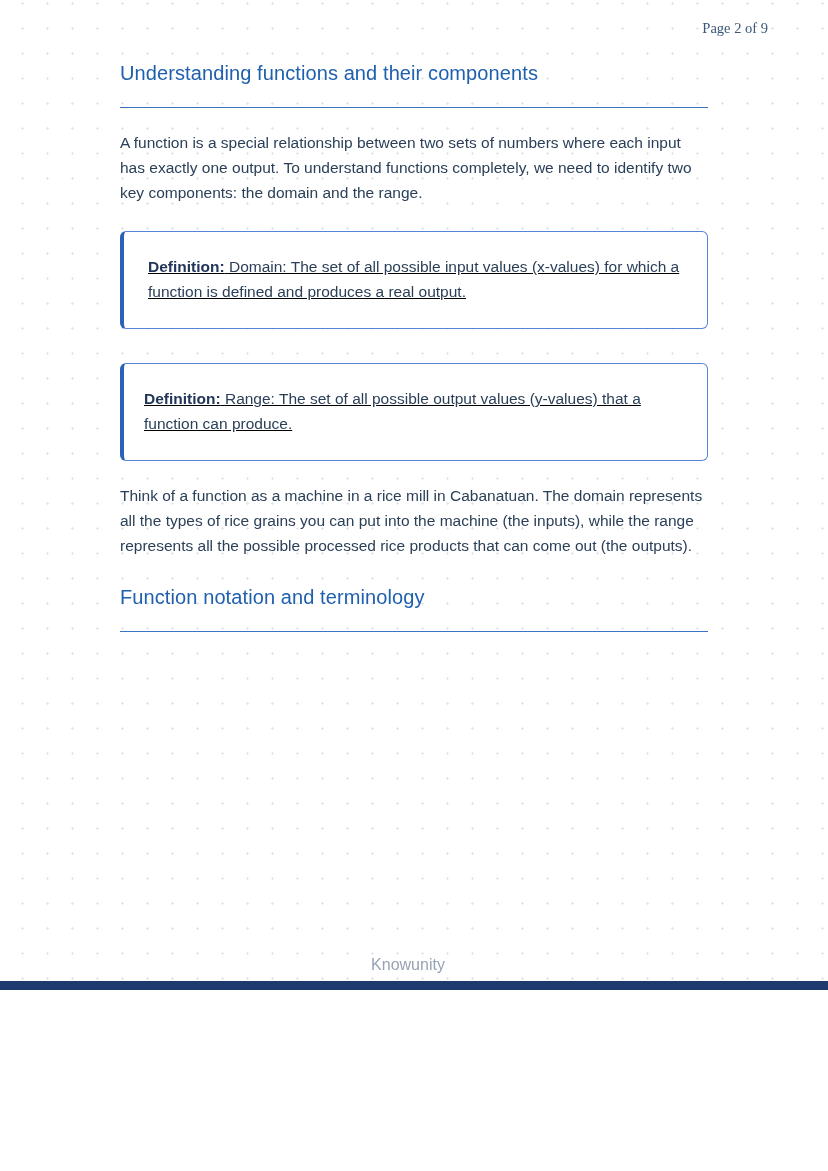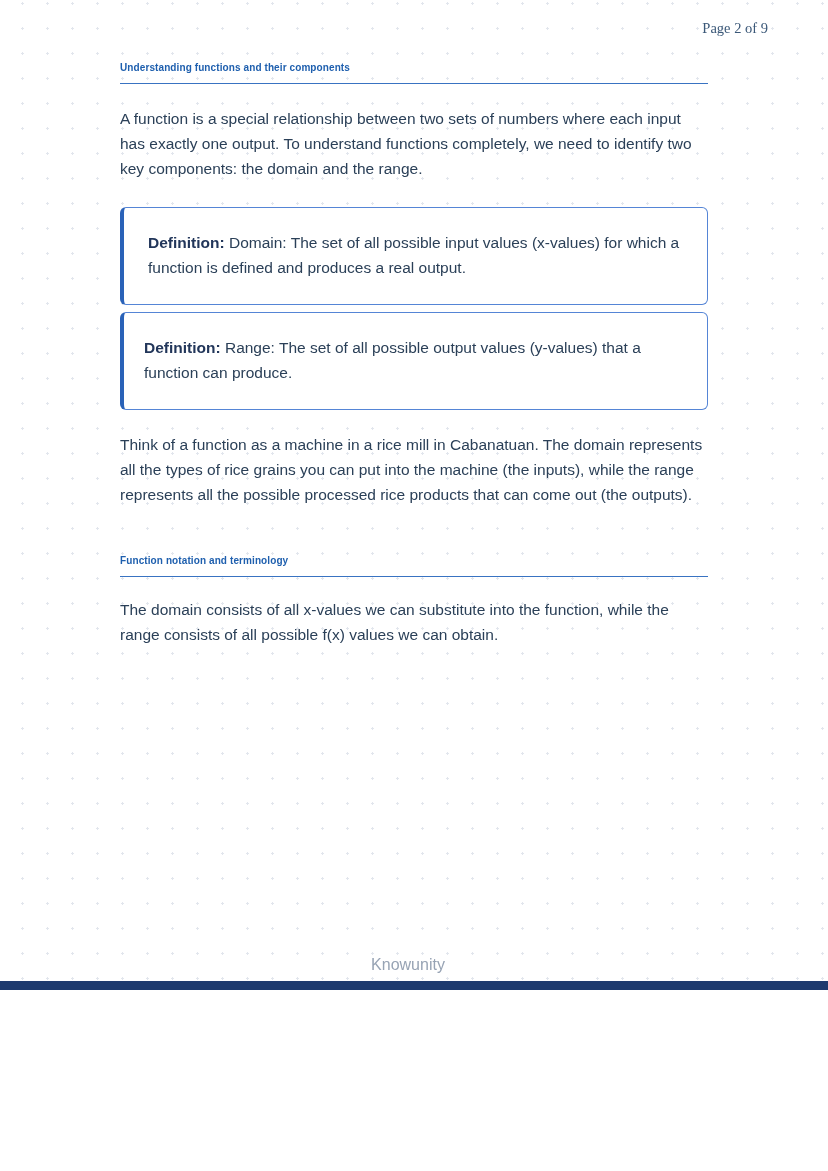--- a/index.html
+++ b/index.html
@@ -34,52 +34,53 @@
   }
 
   .content {
     position: absolute;
     left: 120px;
     top: 62px;
     width: 588px;
   }
 
   .heading {
-    font-size: 10px;
-    font-weight: 700;
+    font-size: 20px;
+    font-weight: 400;
     color: #1e5fae;
-    padding-bottom: 10px;
+    padding-bottom: 22px;
     border-bottom: 1.5px solid #3973c2;
     letter-spacing: 0.1px;
   }
 
   .body {
     font-size: 15.5px;
     line-height: 25px;
     color: #2b4058;
   }
 
   .def-box {
     background: #ffffff;
     border: 1px solid #5585d6;
     border-left: 4px solid #2a62b8;
     border-radius: 6px;
     padding: 22px 24px 24px 24px;
+    text-decoration: underline;
   }
 
   .def-label {
     font-weight: 700;
     color: #22365a;
   }
 
   .mt-20 { margin-top: 20px; }
-  .mt-24 { margin-top: 7px; padding-left: 20px; }
+  .mt-24 { margin-top: 34px; padding-left: 20px; }
   .mt-26 { margin-top: 26px; }
   .mt-30 { margin-top: 22px; }
-  .mt-32 { margin-top: 48px; }
+  .mt-32 { margin-top: 28px; }
 
   .footer {
     position: absolute;
     left: 0;
     right: 12px;
     bottom: 16px;
     text-align: center;
     font-size: 16px;
     color: #97a3b4;
   }
@@ -118,21 +119,20 @@
         <strong class="def-label">Definition:</strong>
         <span>Range: The set of all possible output values (y-values) that a function can produce.</span>
       </p>
     </div>
 
     <p class="body mt-30">Think of a function as a machine in a rice mill in Cabanatuan. The domain represents all the types of rice grains you can put into the machine (the inputs), while the range represents all the possible processed rice products that can come out (the outputs).</p>
 
     <h2 class="heading mt-32">Function notation and terminology</h2>
 
 
-    <p class="body mt-20">The domain consists of all x-values we can substitute into the function, while the range consists of all possible f(x) values we can obtain.</p>
 
   </main>
 
   <div class="footer">Knowunity</div>
 
   <div class="bottom-bar"></div>
 
 </div>
 
 </body></html>

